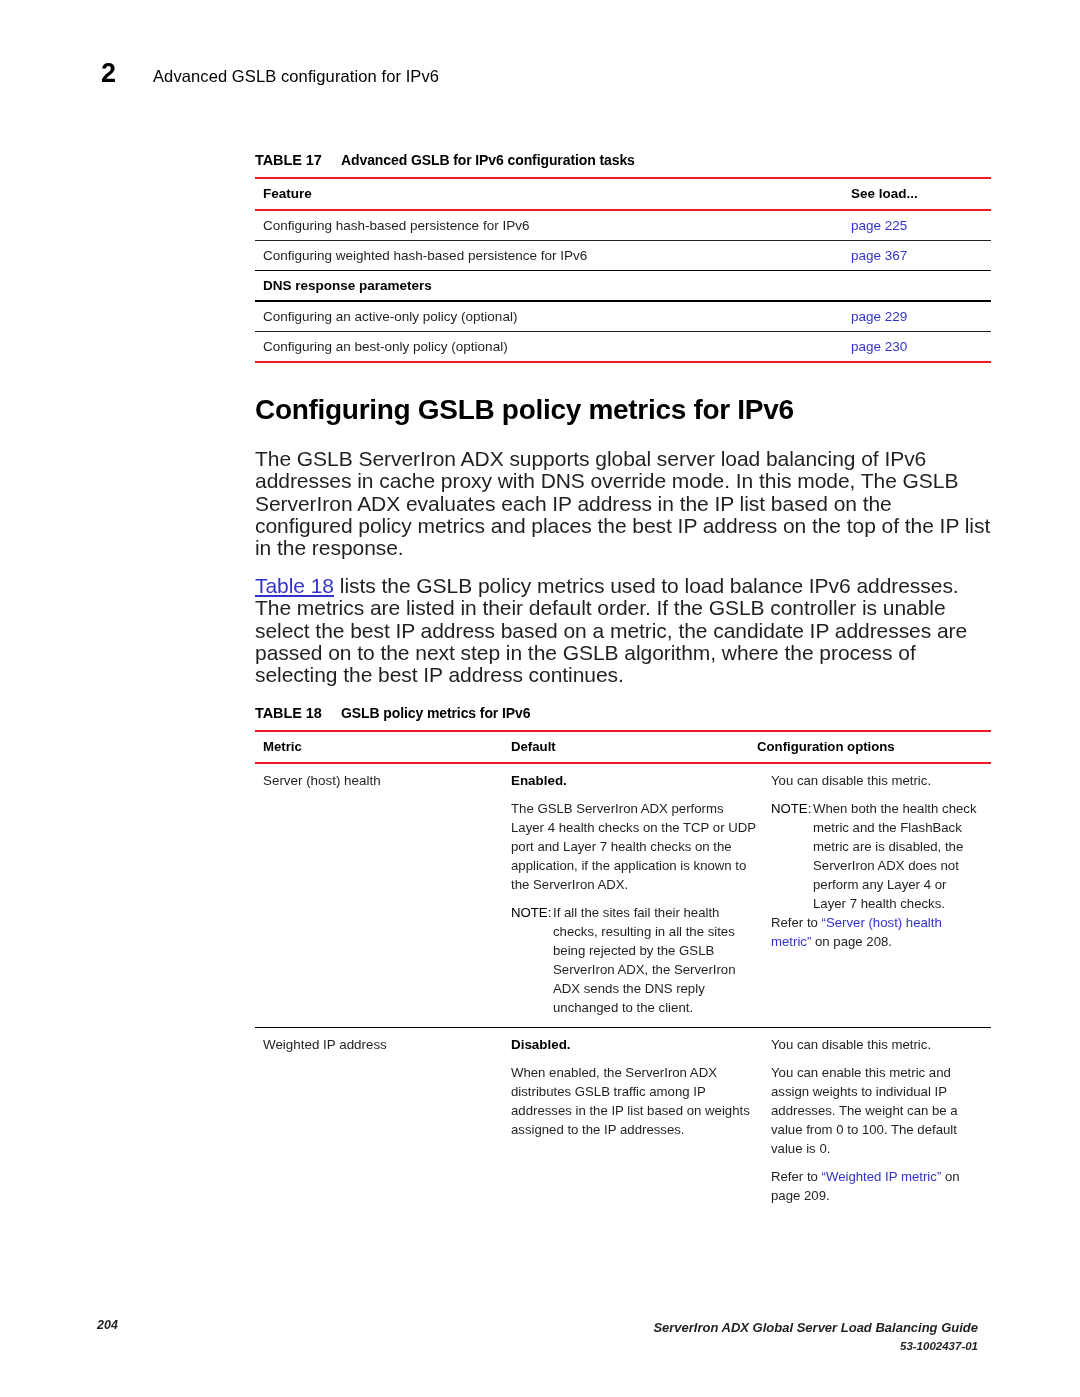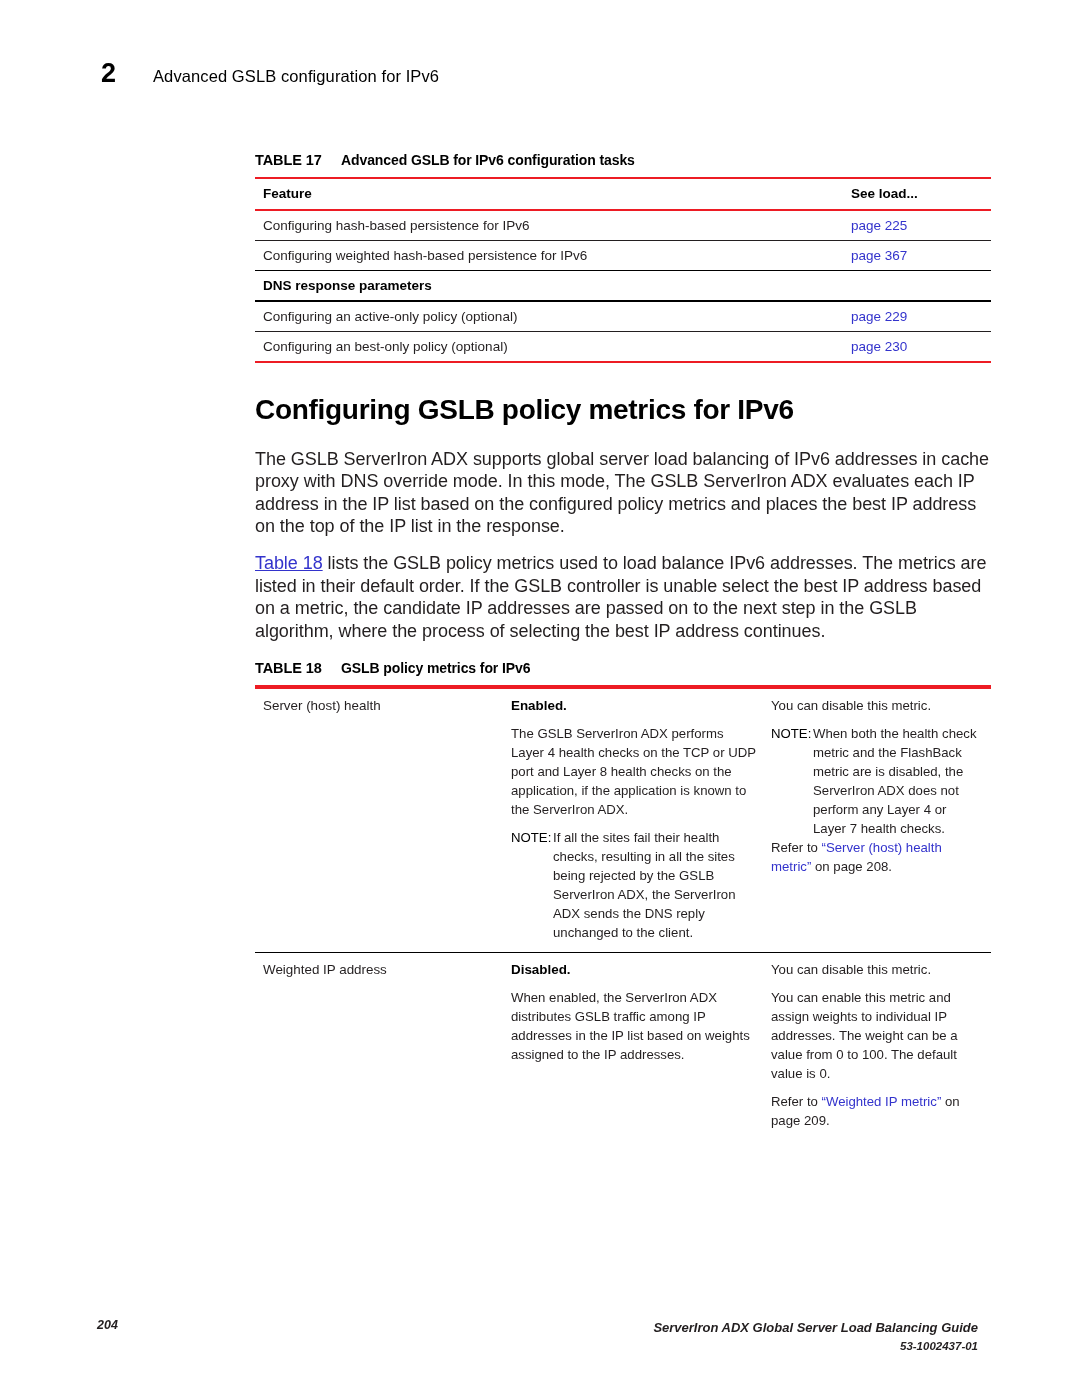--- a/index.html
+++ b/index.html
@@ -114,21 +114,21 @@
     margin: 0;
     font-size: 28px;
     font-weight: 700;
     letter-spacing: -0.3px;
     color: #000;
   }
 
   
   p.body {
     margin: 0;
-    font-size: 18px;
+    font-size: 21px;
     line-height: 22.4px;
     color: #231f20;
     letter-spacing: -0.05px;
   }
 
   
   .t18-head {
     display: flex;
     font-weight: 700;
     font-size: 13.2px;
@@ -274,29 +274,34 @@
 
     <div class="tbl-caption">
       <span class="tbl-label">TABLE 18</span>
       <span class="tbl-title">GSLB policy metrics for IPv6</span>
     </div>
 
     <div style="height:9px"></div>
 
     <div class="t18">
       <div class="rule-red"></div>
+      <div class="t18-head">
+        <span class="col1">Metric</span>
+        <span class="col2">Default</span>
+        <span class="col3">Configuration options</span>
+      </div>
       <div class="rule-red"></div>
 
       <div class="t18-row">
         <div class="col1">
           <p class="metric-name">Server (host) health</p>
         </div>
         <div class="col2">
           <p class="dflt-bold">Enabled.</p>
-          <p>The GSLB ServerIron ADX performs Layer 4 health checks on the TCP or UDP port and Layer 8 health checks on the application, if the application is known to the ServerIron ADX.</p>
+          <p>The GSLB ServerIron ADX performs Layer 4 health checks on the TCP or UDP port and Layer 7 health checks on the application, if the application is known to the ServerIron ADX.</p>
           <div class="note">
             <span class="note-label">NOTE:</span>
             <span class="note-body">If all the sites fail their health checks, resulting in all the sites being rejected by the GSLB ServerIron ADX, the ServerIron ADX sends the DNS reply unchanged to the client.</span>
           </div>
         </div>
         <div class="col3">
           <p>You can disable this metric.</p>
           <div class="note">
             <span class="note-label">NOTE:</span>
             <span class="note-body">When both the health check metric and the FlashBack metric are is disabled, the ServerIron ADX does not perform any Layer 4 or Layer 7 health checks.</span>

